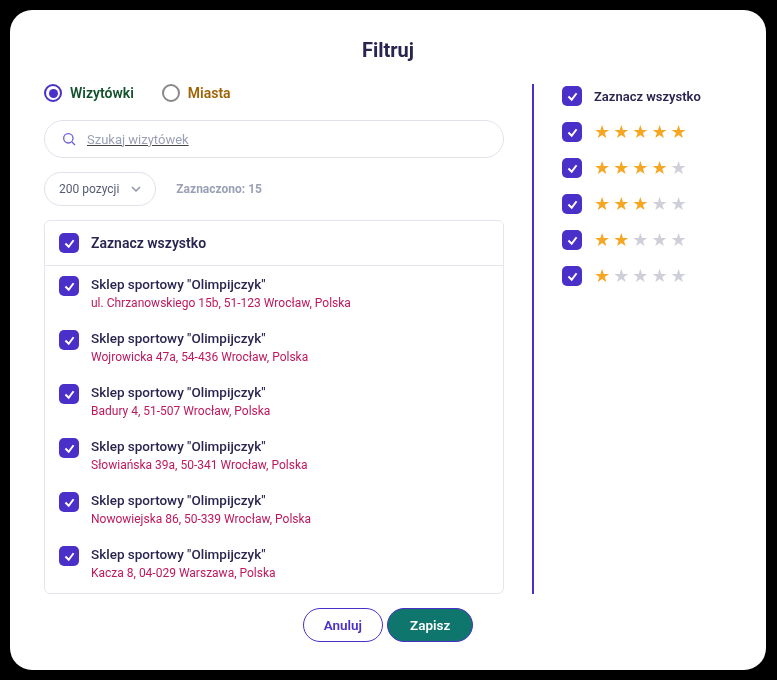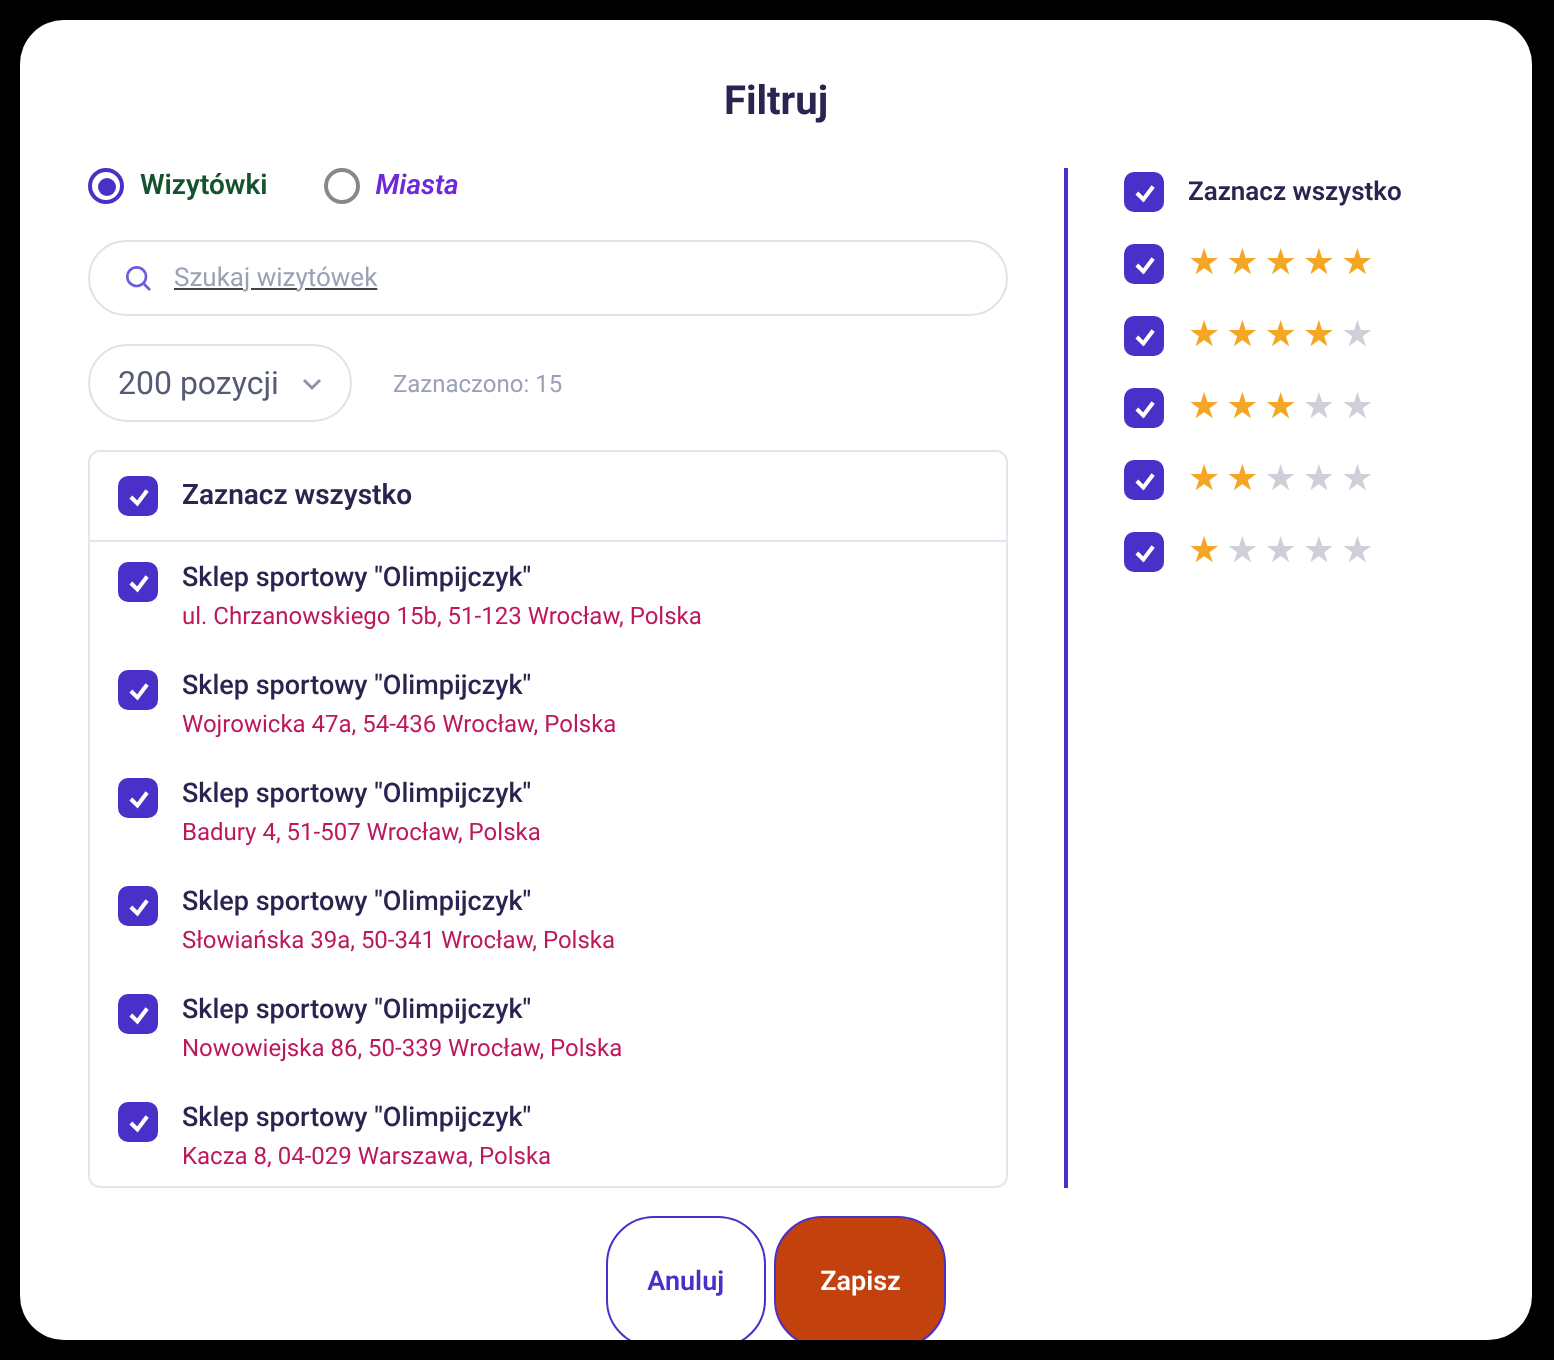--- a/index.html
+++ b/index.html
@@ -28,39 +28,39 @@
 
   .radios { display: flex; gap: 28px; align-items: center; margin-bottom: 18px; }
   .radio { display: flex; align-items: center; gap: 8px; cursor: pointer; }
   .radio .dot {
     width: 18px; height: 18px; border-radius: 50%;
     border: 2px solid #888; display: flex; align-items: center; justify-content: center;
   }
   .radio.selected .dot { border-color: #4b2fc9; }
   .radio.selected .dot::after { content:""; width: 9px; height: 9px; border-radius:50%; background:#4b2fc9; }
   .radio span.label { font-size: 14px; font-weight: 600; color: #14532d; }
-  .radio:not(.selected) span.label { color: #6d28d9; font-style: italic; }
+  .radio:not(.selected) span.label { color: #a16207; }
 
   .search {
     display: flex; align-items: center;
     border: 1px solid #e1e1ec; border-radius: 28px;
     padding: 10px 16px; margin-bottom: 14px;
   }
   .search svg { width: 16px; height: 16px; stroke:#6a5fd9; fill:none; stroke-width:2; }
   .search input { border:none; outline:none; margin-left:10px; font-size:13px; flex:1; color:#444; background:transparent;text-decoration:underline; }
   .search input::placeholder { color:#9aa0b6; }
 
   .row-controls { display:flex; align-items:center; gap:20px; margin-bottom: 14px; }
   .select {
     display:flex; align-items:center; gap:12px;
     border:1px solid #e1e1ec; border-radius: 22px;
-    padding: 9px 14px; font-size: 16px; color:#555b77; cursor:pointer;
+    padding: 9px 14px; font-size: 12px; color:#555b77; cursor:pointer;
   }
   .select .chev { width:10px; height:10px; }
-  .muted { font-size:12px; color:#9aa0b6; }
+  .muted { font-size:12px; color:#9aa0b6;font-weight:bold; }
 
   .listbox {
     border: 1px solid #e5e5ef;
     border-radius: 6px;
     overflow: hidden;
     flex: 1;
     min-height: 0;
   }
   .list-head {
     display:flex; align-items:center; gap:12px;
@@ -88,21 +88,21 @@
   .stars { display:flex; gap:3px; }
   .star { font-size: 18px; line-height:1; }
   .star.on  { color:#f5a623; }
   .star.off { color:#cfcfd9; }
 
   .footer { display:flex; justify-content:center; gap: 4px; margin-top: 14px; }
   .btn {
     border-radius: 24px; padding: 9px 22px; font-size: 13.5px; font-weight:600; cursor:pointer;
   }
   .btn.outline { background:#fff; color:#4b2fc9; border: 1.5px solid #4b2fc9; padding: 8px 20px; }
-  .btn.primary { background:#c2410c; color:#fff; border: 1.5px solid #4b2fc9; padding: 24px 22px; }
+  .btn.primary { background:#0f766e; color:#fff; border: 1.5px solid #4b2fc9; padding: 8px 22px; }
 </style>
 </head>
 <body>
 
 <div class="card">
   <div class="title">Filtruj</div>
 
   <div class="columns">
 
     <div class="left">

